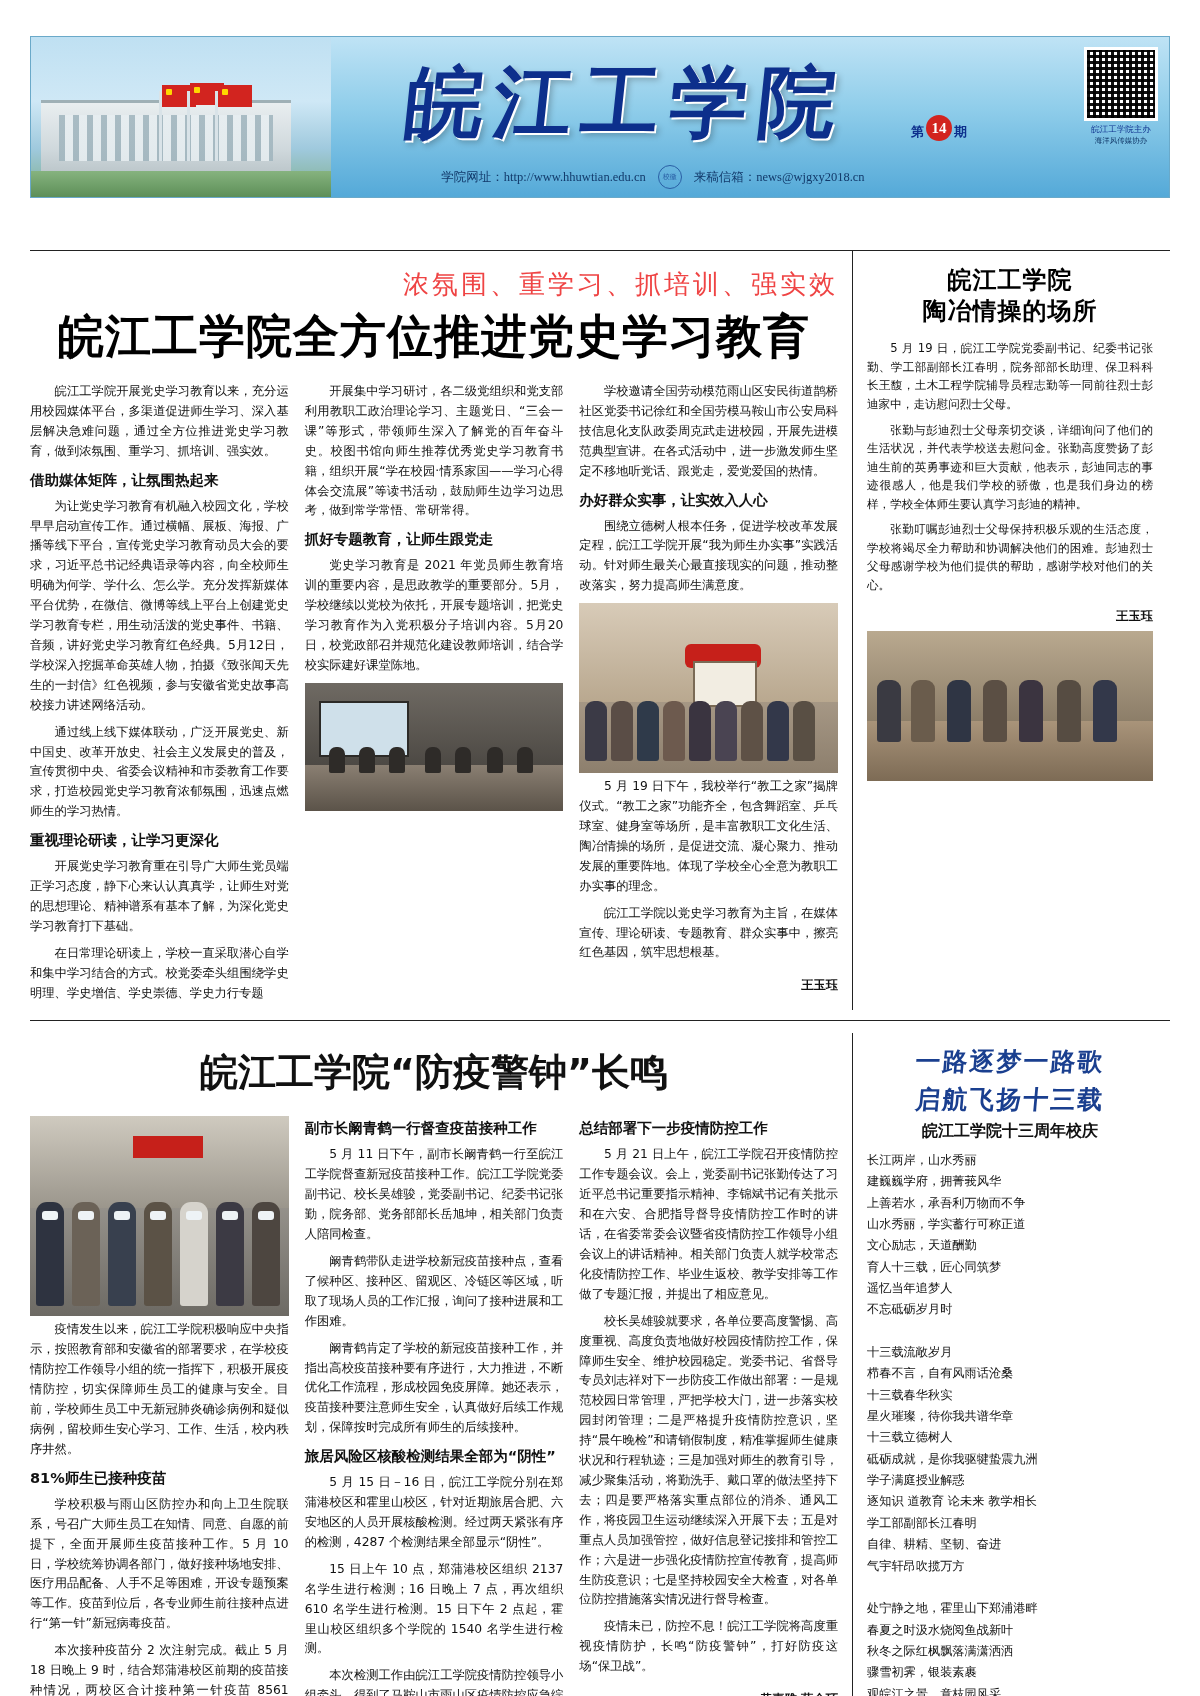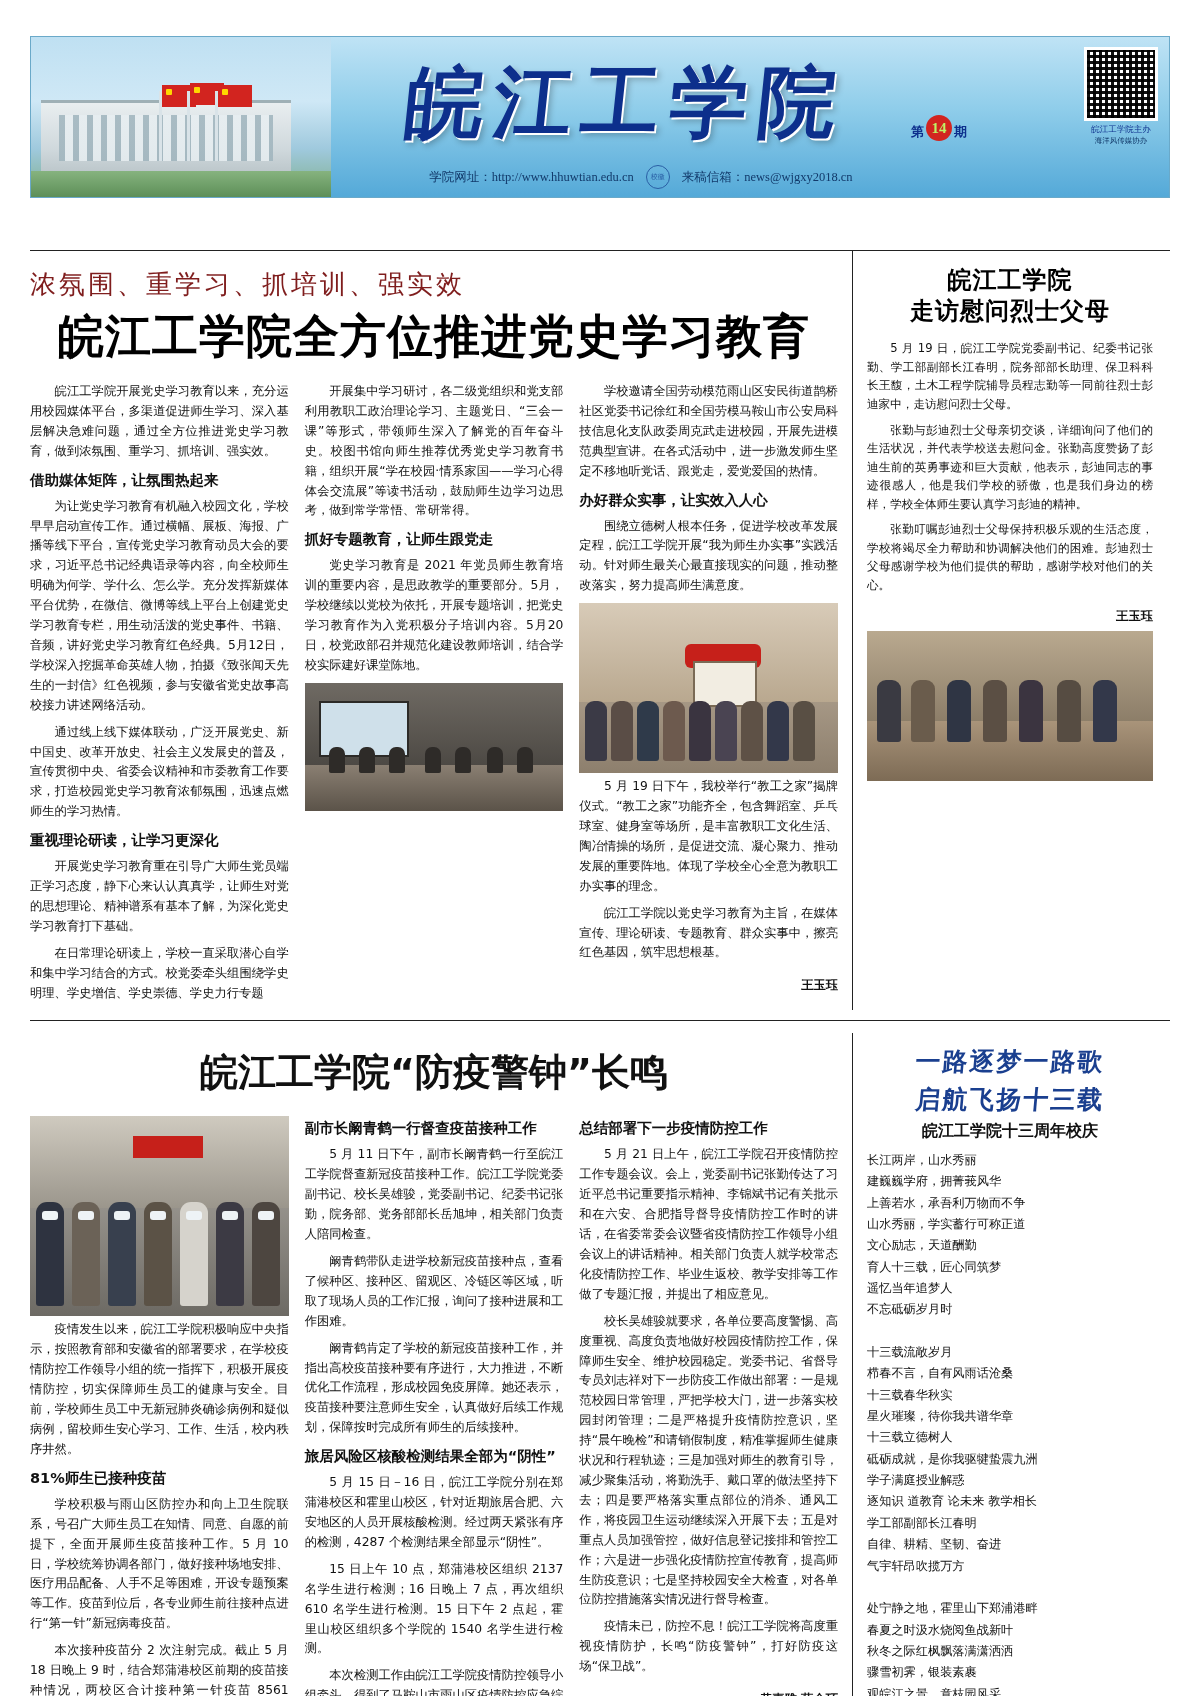--- a/index.html
+++ b/index.html
@@ -50,28 +50,28 @@
     letter-spacing:10px;
     text-shadow:2px 2px 0 #ffffff, 4px 4px 6px rgba(0,0,0,.25);
     transform:skewX(-6deg);
     white-space:nowrap;
   }
   .issue-badge{
     position:absolute;left:880px;top:78px;display:flex;align-items:flex-end;gap:2px;
   }
   .issue-badge .lbl{font-size:13px;color:#0d2f8c;font-weight:bold;}
   .issue-badge .num{
-    width:26px;height:26px;border-radius:50%;background:#d2241f;color:#bef264;
+    width:26px;height:26px;border-radius:50%;background:#d2241f;color:#ffffff;
     font-size:15px;font-weight:bold;display:flex;align-items:center;justify-content:center;
   }
   .issue-badge .suffix{font-size:13px;color:#0d2f8c;font-weight:bold;}
   .mh-info{
     position:absolute;left:300px;top:128px;width:620px;
     display:flex;align-items:center;justify-content:center;gap:12px;
-    font-size:12.5px;color:#123a6b;
+    font-size:12.5px;color:#123a6b;padding-left:12px;
   }
   .mh-seal{
     width:22px;height:22px;border-radius:50%;border:1.5px solid #2a5fa5;
     display:flex;align-items:center;justify-content:center;font-size:7px;color:#2a5fa5;
   }
   .qr-box{
     position:absolute;right:8px;top:10px;width:80px;text-align:center;
   }
   .qr{
     width:68px;height:68px;margin:0 auto;
@@ -87,21 +87,21 @@
   
   .content{position:absolute;left:30px;top:214px;width:1140px;}
   .rule{border-top:1px solid #222;}
 
   .top-zone{display:flex;gap:0;}
   .main-left{width:822px;padding-right:14px;box-sizing:border-box;}
   .vdiv{width:1px;background:#222;}
   .side-right{width:300px;padding-left:14px;box-sizing:border-box;}
 
   .kicker{
-    text-align:left;font-size:26px;letter-spacing:3px;color:#7f1d1d;
+    text-align:right;font-size:26px;letter-spacing:3px;color:#ef4444;
     margin:16px 0 2px 0;font-family:"DejaVu Sans","Liberation Sans",sans-serif;font-weight:500;
   }
   .headline{
     text-align:center;font-size:46px;font-weight:bold;letter-spacing:1px;color:#000;
     margin:4px 0 14px 0;font-family:"DejaVu Sans","Liberation Sans",sans-serif;
   }
 
   .cols3{display:flex;gap:16px;}
   .col{flex:1;}
   .col p{
@@ -261,21 +261,21 @@
             <div class="sign">王玉珏</div>
           </div>
         </div>
       </div>
 
       <div class="vdiv"></div>
 
       <div class="side-right">
         <div class="headline" style="font-size:24px;line-height:1.3;margin:14px 0 12px 0;">
           <div>皖江工学院</div>
-          <div>走访慰问烈士父母</div>
+          <div>陶冶情操的场所</div>
         </div>
         <p class="cap" style="text-align:justify;">5 月 19 日，皖江工学院党委副书记、纪委书记张勤、学工部副部长江春明，院务部部长助理、保卫科科长王馥，土木工程学院辅导员程志勤等一同前往烈士彭迪家中，走访慰问烈士父母。</p>
         <p class="cap" style="text-align:justify;">张勤与彭迪烈士父母亲切交谈，详细询问了他们的生活状况，并代表学校送去慰问金。张勤高度赞扬了彭迪生前的英勇事迹和巨大贡献，他表示，彭迪同志的事迹很感人，他是我们学校的骄傲，也是我们身边的榜样，学校全体师生要认真学习彭迪的精神。</p>
         <p class="cap" style="text-align:justify;">张勤叮嘱彭迪烈士父母保持积极乐观的生活态度，学校将竭尽全力帮助和协调解决他们的困难。彭迪烈士父母感谢学校为他们提供的帮助，感谢学校对他们的关心。</p>
         <div class="sign">王玉珏</div>
         <div class="photo ph-visit">
           <div class="floor"></div>
           <div class="p" style="left:10px;background:#3a3a42;"></div>
           <div class="p" style="left:44px;background:#6a5c4c;"></div>
           <div class="p" style="left:80px;background:#2f3544;"></div>

